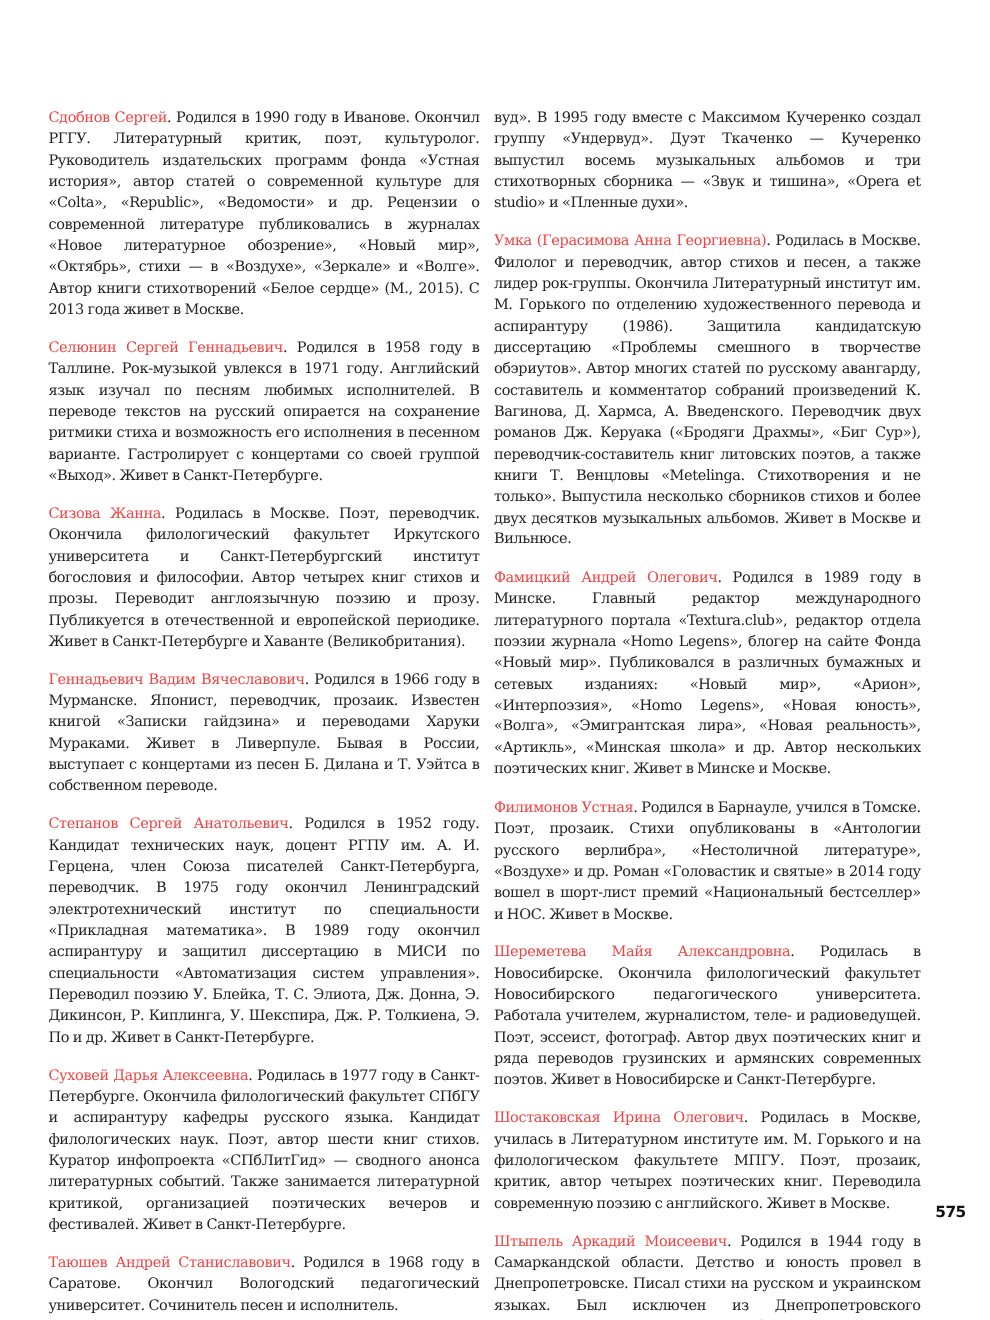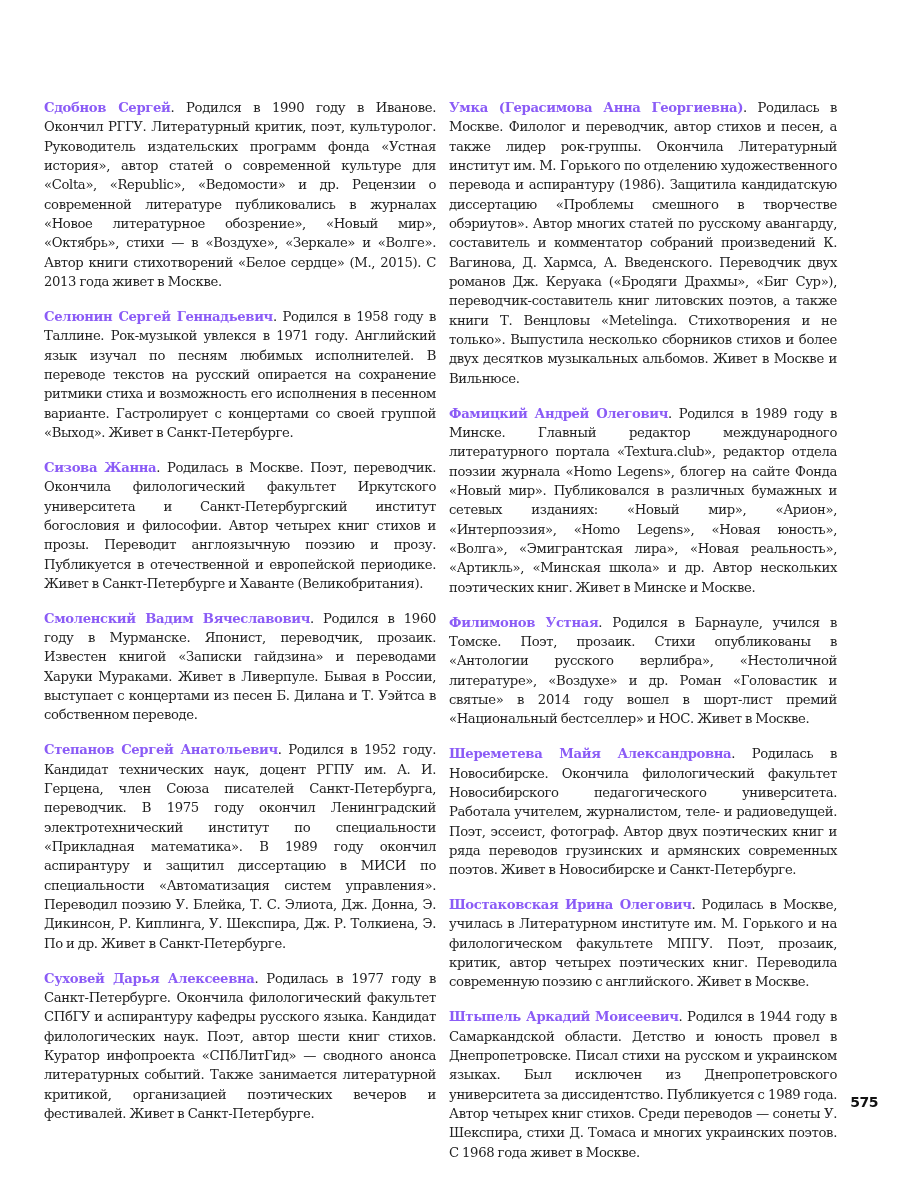--- a/index.html
+++ b/index.html
@@ -7,42 +7,44 @@
   .page { position: absolute; left: 0; top: 0; width: 900px; height: 1200px; background: #fff; }
   .col {
     position: absolute; top: 98px; width: 392px;
     font-family: "DejaVu Serif", "Liberation Serif", serif;
     font-size: 13.2px; line-height: 19.35px; color: #222;
     text-align: justify; hyphens: manual; letter-spacing: -0.35px; word-spacing: -0.5px;
   }
   .col.left { left: 44px; }
   .col.right { left: 449px; width: 388px; }
   .entry { margin: 0 0 15.5px 0; }
-  .entry .name { font-weight: bold; color: #8b5cf6; margin-top: 48px; }
+  .entry .name { font-weight: normal; color: #ef4444; margin-top: 48px; }
   .page-number {
     position: absolute; top: 1094px; left: 0; width: 878px; text-align: right;
     font-family: "DejaVu Sans", "Liberation Sans", sans-serif; font-weight: bold;
     font-size: 14px; letter-spacing: -0.5px; color: #111;
   }
 </style>
 </head>
 <body>
 
 <div class="page">
   <div class="col left">
     <p class="entry"><span class="name">Сдобнов Сергей</span><span>. Родился в 1990 году в Иванове. Окончил РГГУ. Литературный критик, поэт, культуролог. Руководитель издательских программ фонда «Устная история», автор статей о современной культуре для «Colta», «Republic», «Ведомости» и др. Рецензии о современной литературе публиковались в журналах «Новое литературное обозрение», «Новый мир», «Октябрь», стихи — в «Воздухе», «Зеркале» и «Волге». Автор книги стихотворений «Белое сердце» (М., 2015). С 2013 года живет в Москве.</span></p>
     <p class="entry"><span class="name">Селюнин Сергей Геннадьевич</span><span>. Родился в 1958 году в Таллине. Рок-музыкой увлекся в 1971 году. Английский язык изучал по песням любимых исполнителей. В переводе текстов на русский опирается на сохранение ритмики стиха и возможность его исполнения в песенном варианте. Гастролирует с концертами со своей группой «Выход». Живет в Санкт-Петербурге.</span></p>
     <p class="entry"><span class="name">Сизова Жанна</span><span>. Родилась в Москве. Поэт, переводчик. Окончила филологический факультет Иркутского университета и Санкт-Петербургский институт богословия и философии. Автор четырех книг стихов и прозы. Переводит англоязычную поэзию и прозу. Публикуется в отечественной и европейской периодике. Живет в Санкт-Петербурге и Хаванте (Великобритания).</span></p>
-    <p class="entry"><span class="name">Смоленский Вадим Вячеславович</span><span>. Родился в 1960 году в Мурманске. Японист, переводчик, прозаик. Известен книгой «Записки гайдзина» и переводами Харуки Мураками. Живет в Ливерпуле. Бывая в России, выступает с концертами из песен Б. Дилана и Т. Уэйтса в собственном переводе.</span></p>
+    <p class="entry"><span class="name">Геннадьевич Вадим Вячеславович</span><span>. Родился в 1966 году в Мурманске. Японист, переводчик, прозаик. Известен книгой «Записки гайдзина» и переводами Харуки Мураками. Живет в Ливерпуле. Бывая в России, выступает с концертами из песен Б. Дилана и Т. Уэйтса в собственном переводе.</span></p>
     <p class="entry"><span class="name">Степанов Сергей Анатольевич</span><span>. Родился в 1952 году. Кандидат технических наук, доцент РГПУ им. А. И. Герцена, член Союза писателей Санкт-Петербурга, переводчик. В 1975 году окончил Ленинградский электротехнический институт по специальности «Прикладная математика». В 1989 году окончил аспирантуру и защитил диссертацию в МИСИ по специальности «Автоматизация систем управления». Переводил поэзию У. Блейка, Т. С. Элиота, Дж. Донна, Э. Дикинсон, Р. Киплинга, У. Шекспира, Дж. Р. Толкиена, Э. По и др. Живет в Санкт-Петербурге.</span></p>
     <p class="entry"><span class="name">Суховей Дарья Алексеевна</span><span>. Родилась в 1977 году в Санкт-Петербурге. Окончила филологический факультет СПбГУ и аспирантуру кафедры русского языка. Кандидат филологических наук. Поэт, автор шести книг стихов. Куратор инфопроекта «СПбЛитГид» — сводного анонса литературных событий. Также занимается литературной критикой, организацией поэтических вечеров и фестивалей. Живет в Санкт-Петербурге.</span></p>
+    <p class="entry"><span class="name">Таюшев Андрей Станиславович</span><span>. Родился в 1968 году в Саратове. Окончил Вологодский педагогический университет. Сочинитель песен и исполнитель.</span></p>
 
   </div>
 
   <div class="col right">
+    <p class="entry"><span class="name"></span><span>вуд». В 1995 году вместе с Максимом Кучеренко создал группу «Ундервуд». Дуэт Ткаченко — Кучеренко выпустил восемь музыкальных альбомов и три стихотворных сборника — «Звук и тишина», «Opera et studio» и «Пленные духи».</span></p>
     <p class="entry"><span class="name">Умка (Герасимова Анна Георгиевна)</span><span>. Родилась в Москве. Филолог и переводчик, автор стихов и песен, а также лидер рок-группы. Окончила Литературный институт им. М. Горького по отделению художественного перевода и аспирантуру (1986). Защитила кандидатскую диссертацию «Проблемы смешного в творчестве обэриутов». Автор многих статей по русскому авангарду, составитель и комментатор собраний произведений К. Вагинова, Д. Хармса, А. Введенского. Переводчик двух романов Дж. Керуака («Бродяги Драхмы», «Биг Сур»), переводчик-составитель книг литовских поэтов, а также книги Т. Венцловы «Metelinga. Стихотворения и не только». Выпустила несколько сборников стихов и более двух десятков музыкальных альбомов. Живет в Москве и Вильнюсе.</span></p>
     <p class="entry"><span class="name">Фамицкий Андрей Олегович</span><span>. Родился в 1989 году в Минске. Главный редактор международного литературного портала «Textura.club», редактор отдела поэзии журнала «Homo Legens», блогер на сайте Фонда «Новый мир». Публиковался в различных бумажных и сетевых изданиях: «Новый мир», «Арион», «Интерпоэзия», «Homo Legens», «Новая юность», «Волга», «Эмигрантская лира», «Новая реальность», «Артикль», «Минская школа» и др. Автор нескольких поэтических книг. Живет в Минске и Москве.</span></p>
     <p class="entry"><span class="name">Филимонов Устная</span><span>. Родился в Барнауле, учился в Томске. Поэт, прозаик. Стихи опубликованы в «Антологии русского верлибра», «Нестоличной литературе», «Воздухе» и др. Роман «Головастик и святые» в 2014 году вошел в шорт-лист премий «Национальный бестселлер» и НОС. Живет в Москве.</span></p>
     <p class="entry"><span class="name">Шереметева Майя Александровна</span><span>. Родилась в Новосибирске. Окончила филологический факультет Новосибирского педагогического университета. Работала учителем, журналистом, теле- и радиоведущей. Поэт, эссеист, фотограф. Автор двух поэтических книг и ряда переводов грузинских и армянских современных поэтов. Живет в Новосибирске и Санкт-Петербурге.</span></p>
     <p class="entry"><span class="name">Шостаковская Ирина Олегович</span><span>. Родилась в Москве, училась в Литературном институте им. М. Горького и на филологическом факультете МПГУ. Поэт, прозаик, критик, автор четырех поэтических книг. Переводила современную поэзию с английского. Живет в Москве.</span></p>
     <p class="entry"><span class="name">Штыпель Аркадий Моисеевич</span><span>. Родился в 1944 году в Самаркандской области. Детство и юность провел в Днепропетровске. Писал стихи на русском и украинском языках. Был исключен из Днепропетровского университета за диссидентство. Публикуется с 1989 года. Автор четырех книг стихов. Среди переводов — сонеты У. Шекспира, стихи Д. Томаса и многих украинских поэтов. С 1968 года живет в Москве.</span></p>
   </div>
 
   <div class="page-number">575</div>
 </div>

